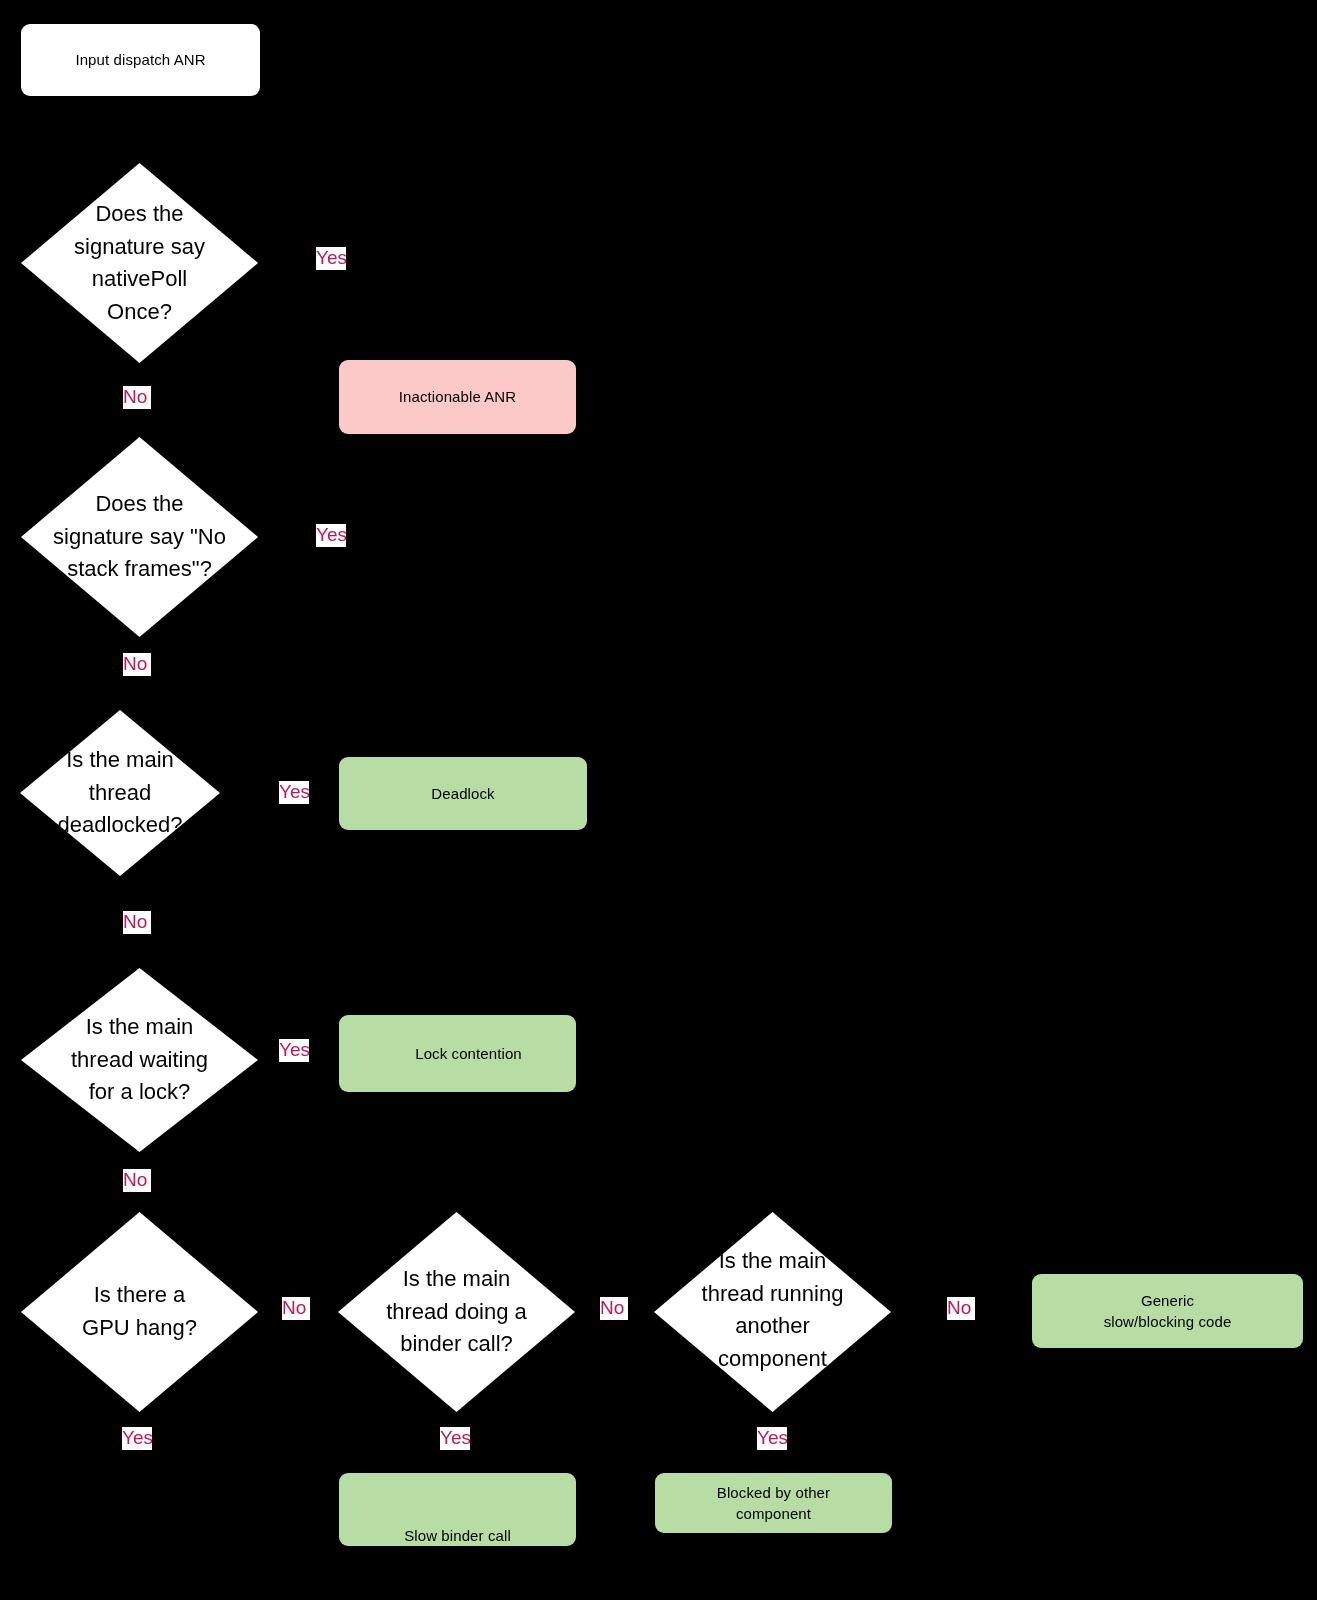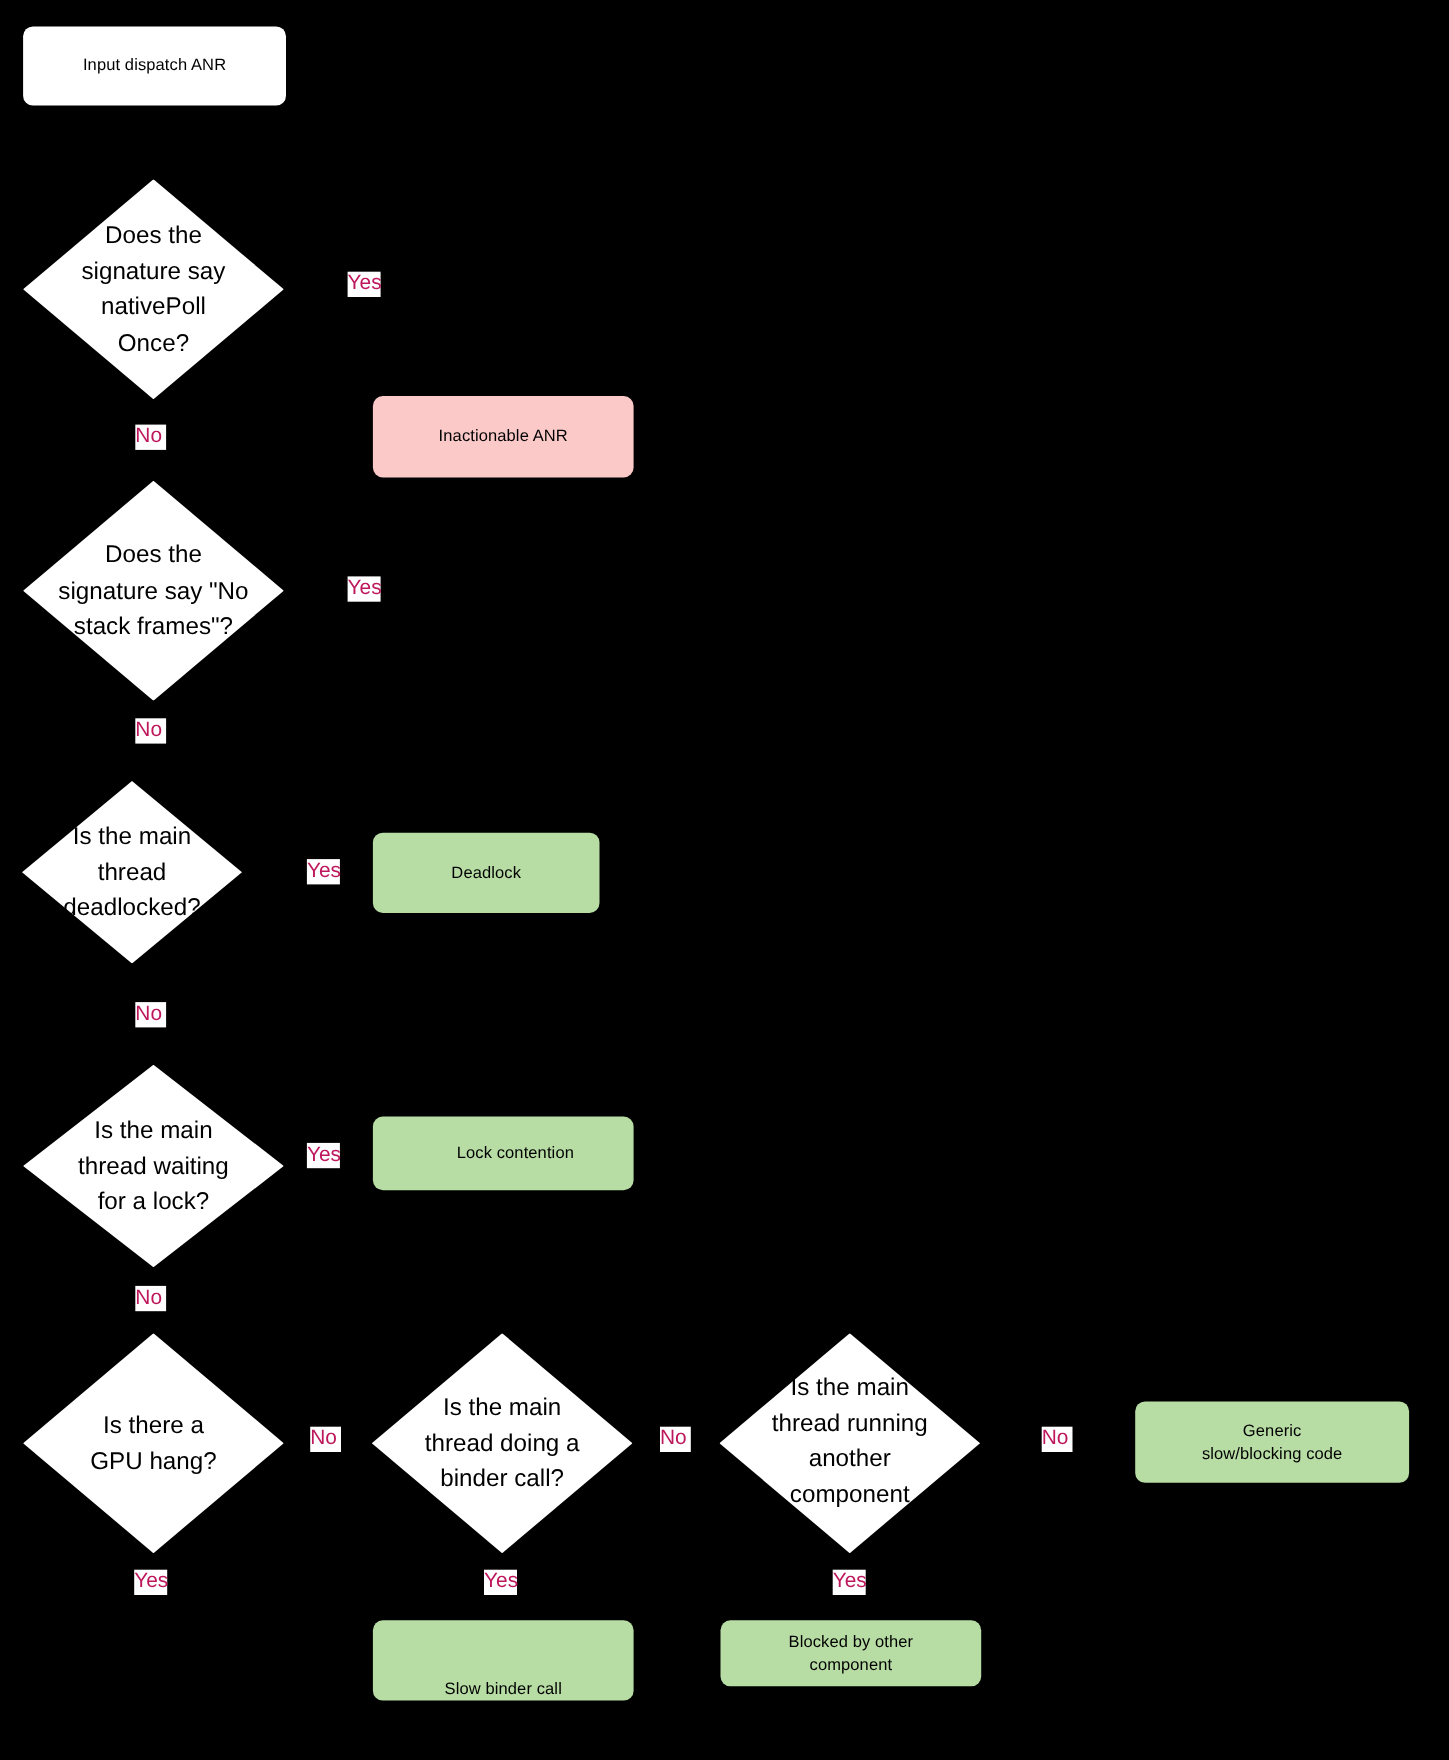--- a/index.html
+++ b/index.html
@@ -136,35 +136,35 @@
   <div class="diamond" style="left:20px;top:710px;width:200px;height:166px;">
     <div class="shape"></div>
     <div class="dtext">Is the main
 thread
 deadlocked?</div>
   </div>
 
   <div class="edge-label" style="left:279px;top:781px;width:30px;"><span>Yes</span></div>
   <div class="edge-label" style="left:123px;top:911px;width:28px;"><span>No</span></div>
 
-  <div class="node rect green" style="left:339px;top:757px;width:206px;height:73px;">
+  <div class="node rect green" style="left:339px;top:757px;width:248px;height:73px;">
     <span>Deadlock</span>
   </div>
 
   <div class="diamond" style="left:21px;top:968px;width:237px;height:184px;">
     <div class="shape"></div>
     <div class="dtext">Is the main
 thread waiting
 for a lock?</div>
   </div>
 
   <div class="edge-label" style="left:279px;top:1039px;width:30px;"><span>Yes</span></div>
   <div class="edge-label" style="left:123px;top:1169px;width:28px;"><span>No</span></div>
 
-  <div class="node rect green" style="left:339px;top:1015px;width:237px;height:67px;padding-left:22px;">
+  <div class="node rect green" style="left:339px;top:1015px;width:237px;height:77px;padding-left:22px;">
     <span>Lock contention</span>
   </div>
 
   <div class="diamond" style="left:21px;top:1212px;width:237px;height:200px;">
     <div class="shape"></div>
     <div class="dtext">Is there a
 GPU hang?</div>
   </div>
 
   <div class="edge-label" style="left:282px;top:1297px;width:28px;"><span>No</span></div>
@@ -184,21 +184,21 @@
     <div class="shape"></div>
     <div class="dtext" style="top:49%;">Is the main
 thread running
 another
 component</div>
   </div>
 
   <div class="edge-label" style="left:947px;top:1297px;width:28px;"><span>No</span></div>
   <div class="edge-label" style="left:757px;top:1427px;width:30px;"><span>Yes</span></div>
 
-  <div class="node rect green" style="left:1032px;top:1274px;width:249px;height:74px;align-items:center;">
+  <div class="node rect green" style="left:1032px;top:1274px;width:271px;height:74px;align-items:center;">
     <span style="white-space:pre-line;">Generic
 slow/blocking code</span>
   </div>
 
 
   <div class="node rect green" style="left:339px;top:1473px;width:237px;height:73px;align-items:flex-end;">
     <span>Slow binder call</span>
   </div>
 
   <div class="node rect green" style="left:655px;top:1473px;width:237px;height:60px;">

